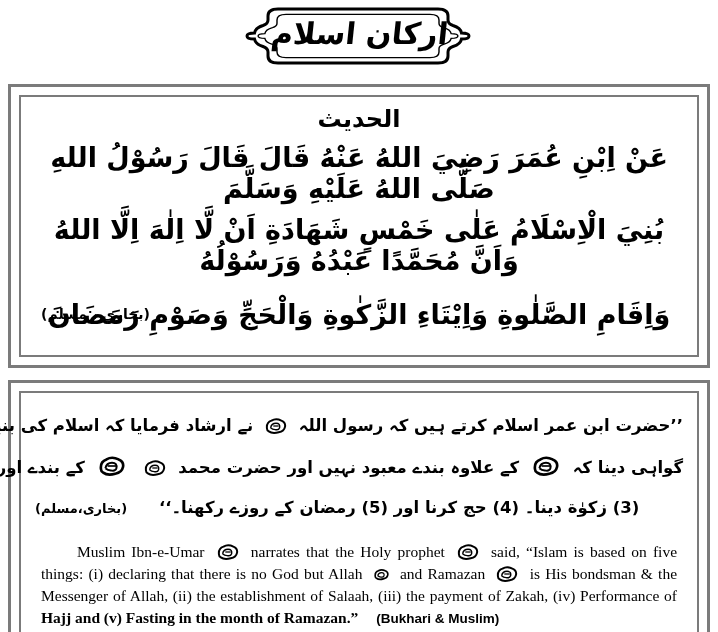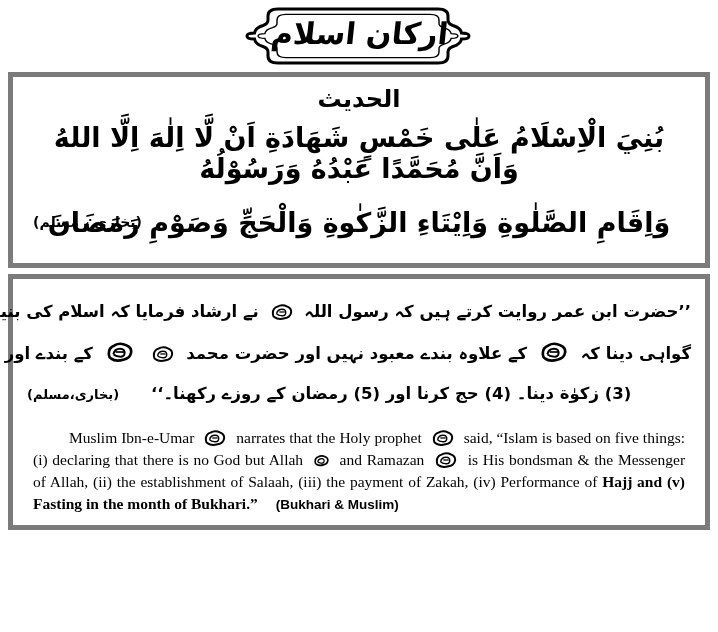--- a/index.html
+++ b/index.html
@@ -7,21 +7,21 @@
 
   
   .header{position:relative;height:72px;display:flex;align-items:center;justify-content:center;}
   .cartouche{position:relative;width:234px;height:64px;display:flex;align-items:center;justify-content:center;}
   .cartouche svg{position:absolute;inset:0;}
   .cartouche .title{position:relative;z-index:1;direction:rtl;
     font-family:"DejaVu Sans",sans-serif;font-weight:bold;font-size:30px;line-height:1;
     transform:skewX(-6deg);padding-bottom:4px;}
 
   
-  .frame{margin:0 8px;border:3px solid #7b7b7b;padding:0;background:#fff;}
+  .frame{margin:12px 8px;border:3px solid #7b7b7b;padding:8px;background:#fff;}
   .frame-inner{border:2px solid #7b7b7b;background:#fff;}
   .frame + .frame{margin-top:6px;}
 
   
   .hadith-inner{padding:4px 12px 8px 12px;}
   .hadith-heading{direction:rtl;text-align:center;font-family:"DejaVu Sans",sans-serif;
     font-weight:bold;font-size:24px;height:36px;line-height:36px;}
   .h-line{direction:rtl;text-align:center;font-family:"DejaVu Sans",sans-serif;
     font-weight:bold;font-size:27px;height:72px;display:flex;align-items:center;justify-content:center;}
   .h-line3-wrap{position:relative;}
@@ -74,33 +74,34 @@
                  L 26 12 C 26 8 29 5 36 5 Z"></path>
       </g>
     </svg>
     <span class="title">ارکان اسلام</span>
   </div>
 </div>
 
 <div class="frame">
   <div class="frame-inner hadith-inner">
     <div class="hadith-heading">الحديث</div>
+    <div class="h-line">عَنْ اِبْنِ عُمَرَ رَضِيَ اللهُ عَنْهُ قَالَ قَالَ رَسُوْلُ اللهِ صَلَّى اللهُ عَلَيْهِ وَسَلَّمَ</div>
     <div class="h-line">بُنِيَ الْاِسْلَامُ عَلٰى خَمْسٍ شَهَادَةِ اَنْ لَّا اِلٰهَ اِلَّا اللهُ وَاَنَّ مُحَمَّدًا عَبْدُهُ وَرَسُوْلُهُ</div>
     <div class="h-line3-wrap">
       <span class="h-citation">(بخاری ، مسلم)</span>
       <div class="h-line">وَاِقَامِ الصَّلٰوةِ وَاِيْتَاءِ الزَّكٰوةِ وَالْحَجِّ وَصَوْمِ رَمَضَانَ</div>
     </div>
   </div>
 </div>
 
 <div class="frame">
   <div class="frame-inner trans-inner">
 
     <div class="urdu-line">
-      <span>’’حضرت ابن عمر روایت کرتے ہیں کہ رسول اللہ</span>
+      <span>’’حضرت ابن عمر اسلام کرتے ہیں کہ رسول اللہ</span>
       <span class="seal sz-md"><svg viewBox="0 0 24 20">
             <path d="M2,13 Q1,6 7,4 Q12,1 18,4 Q23,6 22,11 Q21,16 15,17 Q8,19 4,16 Q2,15 2,13 Z" fill="none" stroke="#000" stroke-width="2.2"></path>
             <path d="M6,12 Q7,7 12,7 Q17,7 16,12 Q15,15 11,14 Q8,14 6,12" fill="none" stroke="#000" stroke-width="1.6"></path>
             <path d="M9,10 L15,10" stroke="#000" stroke-width="1.4"></path>
           </svg></span>
       <span>نے ارشاد فرمایا کہ اسلام کی بنیاد پانچ باتوں پر ہے۔ (1) اس بات کی</span>
     </div>
 
     <div class="urdu-line">
       <span>گواہی دینا کہ</span>
@@ -146,18 +147,18 @@
             <path d="M2,13 Q1,6 7,4 Q12,1 18,4 Q23,6 22,11 Q21,16 15,17 Q8,19 4,16 Q2,15 2,13 Z" fill="none" stroke="#000" stroke-width="2.6"></path>
             <path d="M6,12 Q7,7 12,7 Q17,7 16,12 Q15,15 11,14 Q8,14 6,12" fill="none" stroke="#000" stroke-width="2"></path>
           </svg></span>
       <span>and Ramazan</span>
       <span class="seal sz-md"><svg viewBox="0 0 24 20">
             <path d="M2,13 Q1,6 7,4 Q12,1 18,4 Q23,6 22,11 Q21,16 15,17 Q8,19 4,16 Q2,15 2,13 Z" fill="none" stroke="#000" stroke-width="2.2"></path>
             <path d="M6,12 Q7,7 12,7 Q17,7 16,12 Q15,15 11,14 Q8,14 6,12" fill="none" stroke="#000" stroke-width="1.6"></path>
             <path d="M9,10 L15,10" stroke="#000" stroke-width="1.4"></path>
           </svg></span>
       <span>is His bondsman &amp; the Messenger of Allah, (ii) the establishment of Salaah, (iii) the payment of Zakah, (iv) Performance of</span>
-      <span class="bold-tail">Hajj and (v) Fasting in the month of Bukhari.”</span>
+      <span class="bold-tail">Hajj and (v) Fasting in the month of Ramazan.”</span>
       <span class="eng-cite">(Bukhari &amp; Muslim)</span>
     </p>
 
   </div>
 </div>
 
 </body></html>

